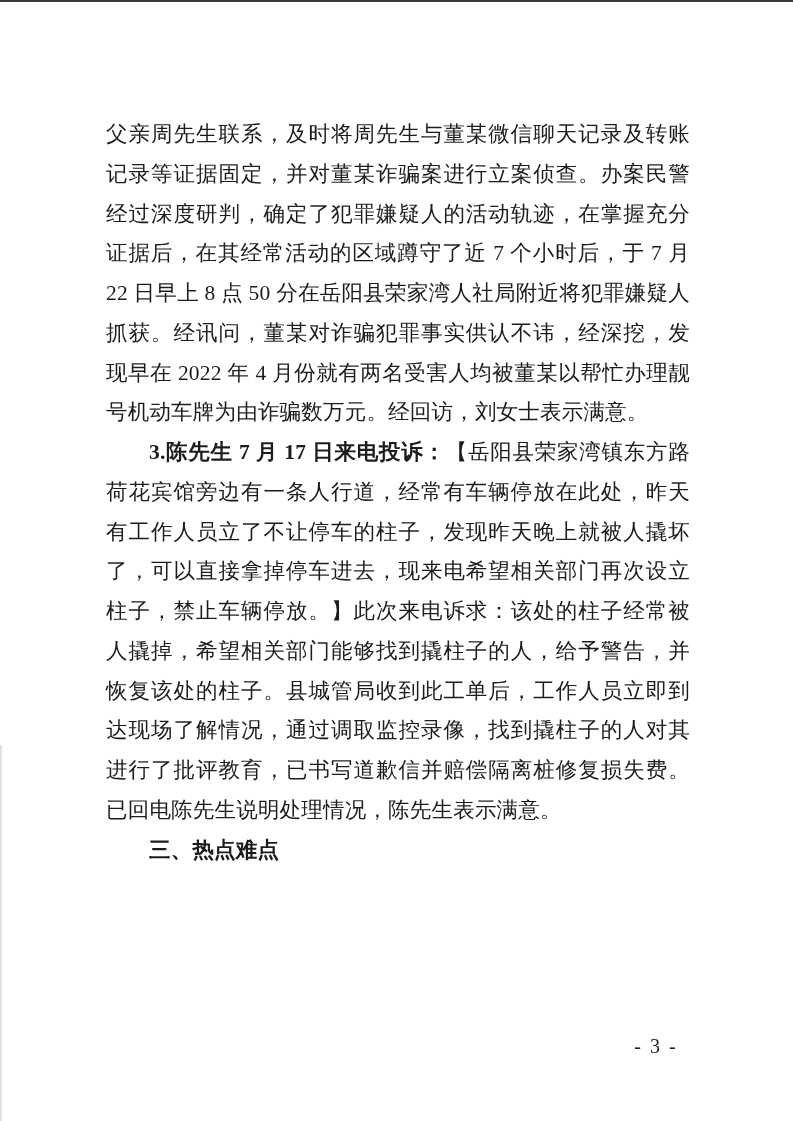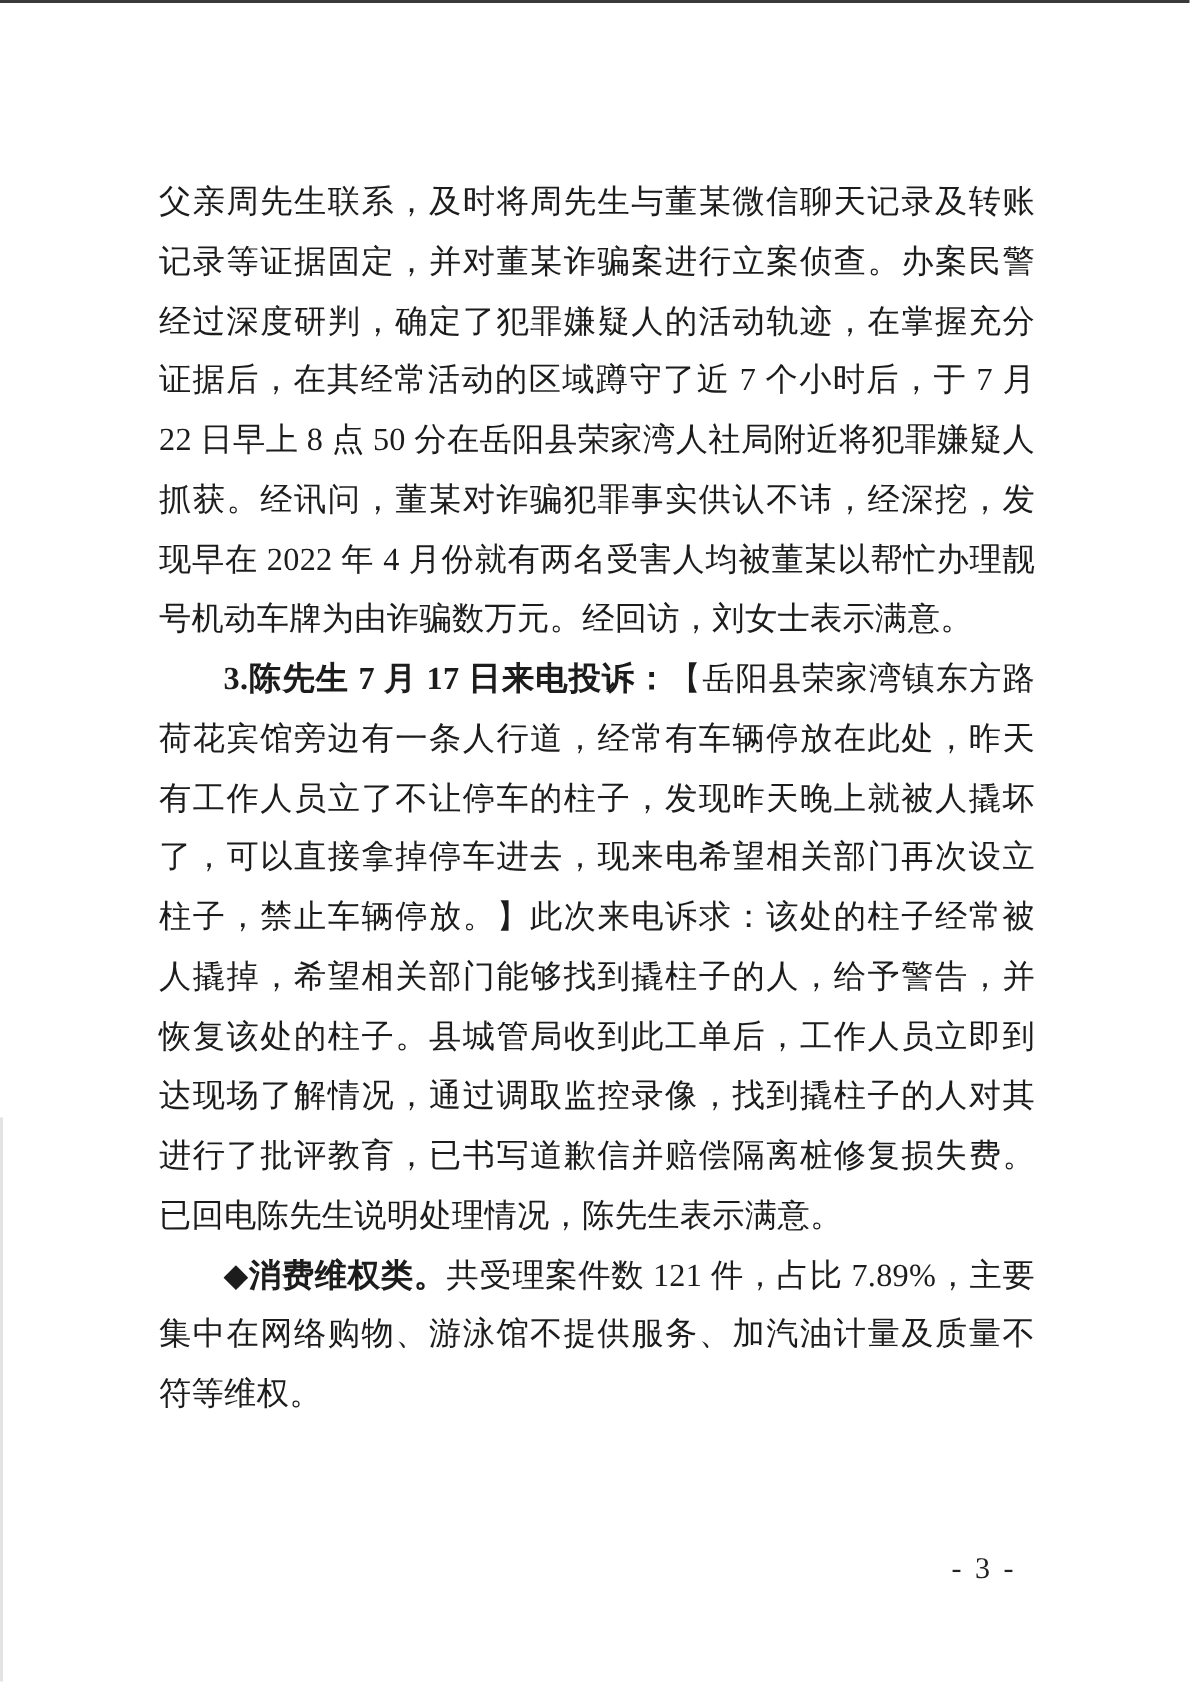--- a/index.html
+++ b/index.html
@@ -76,17 +76,17 @@
 </head>
 <body>
 
 <div class="page">
   <div class="scan-top"></div>
   <div class="scan-left"></div>
 
   <div class="doc">
       <div class="para body"><span class="">父亲周先生联系，及时将周先生与董某微信聊天记录及转账记录等证据固定，并对董某诈骗案进行立案侦查。办案民警经过深度研判，确定了犯罪嫌疑人的活动轨迹，在掌握充分证据后，在其经常活动的区域蹲守了近 7 个小时后，于 7 月 22 日早上 8 点 50 分在岳阳县荣家湾人社局附近将犯罪嫌疑人抓获。经讯问，董某对诈骗犯罪事实供认不讳，经深挖，发现早在 2022 年 4 月份就有两名受害人均被董某以帮忙办理靓号机动车牌为由诈骗数万元。经回访，刘女士表示满意。</span></div>
       <div class="para body indent"><span class="bold">3.陈先生 7 月 17 日来电投诉：</span><span class="">【岳阳县荣家湾镇东方路荷花宾馆旁边有一条人行道，经常有车辆停放在此处，昨天有工作人员立了不让停车的柱子，发现昨天晚上就被人撬坏了，可以直接拿掉停车进去，现来电希望相关部门再次设立柱子，禁止车辆停放。】此次来电诉求：该处的柱子经常被人撬掉，希望相关部门能够找到撬柱子的人，给予警告，并恢复该处的柱子。县城管局收到此工单后，工作人员立即到达现场了解情况，通过调取监控录像，找到撬柱子的人对其进行了批评教育，已书写道歉信并赔偿隔离桩修复损失费。已回电陈先生说明处理情况，陈先生表示满意。</span></div>
-      <div class="para body indent"><span class="bold">◆消费维权类。</span><span class="">共受理案件数 121 件，占比 7.89%，主要集中在网络购物、游泳馆不提供服务、加汽油计量及质量不符等维权。</span></div>
+      <div class="para heading indent"><span class="bold">三、热点难点</span></div>
     </div>
 
   <div class="page-number">- 3 -</div>
 </div>
 
 </body></html>

